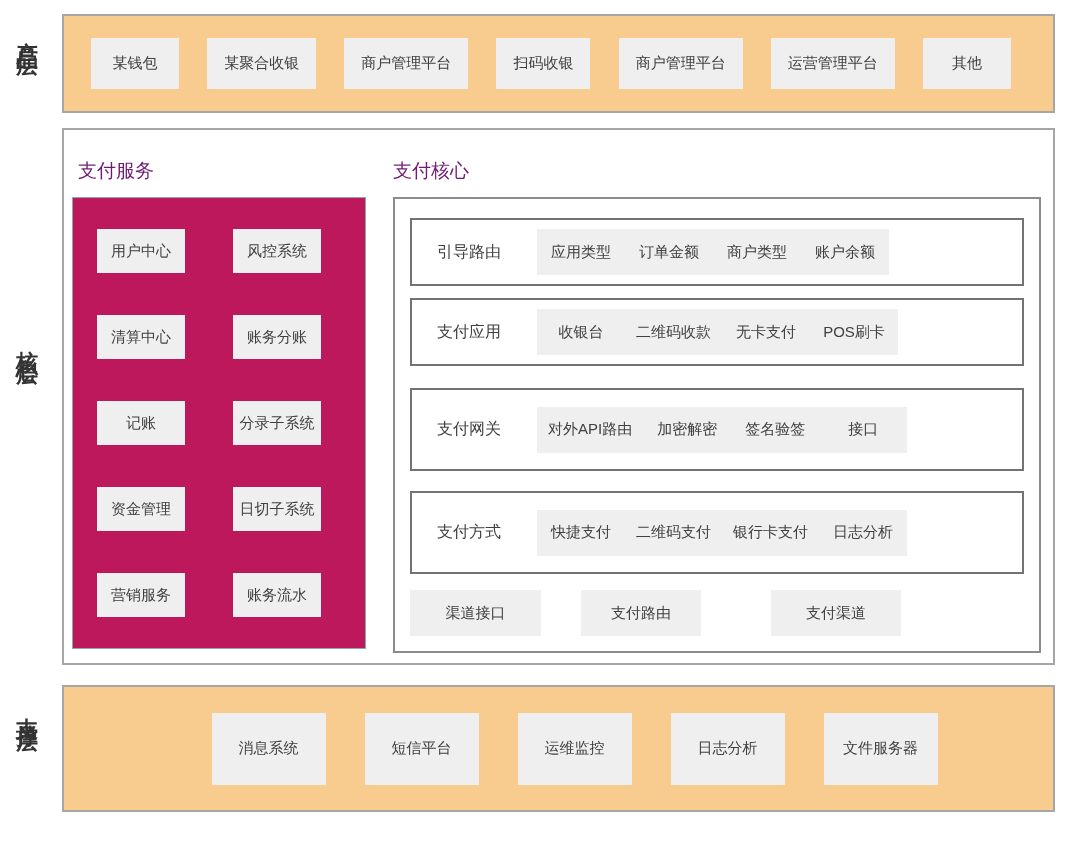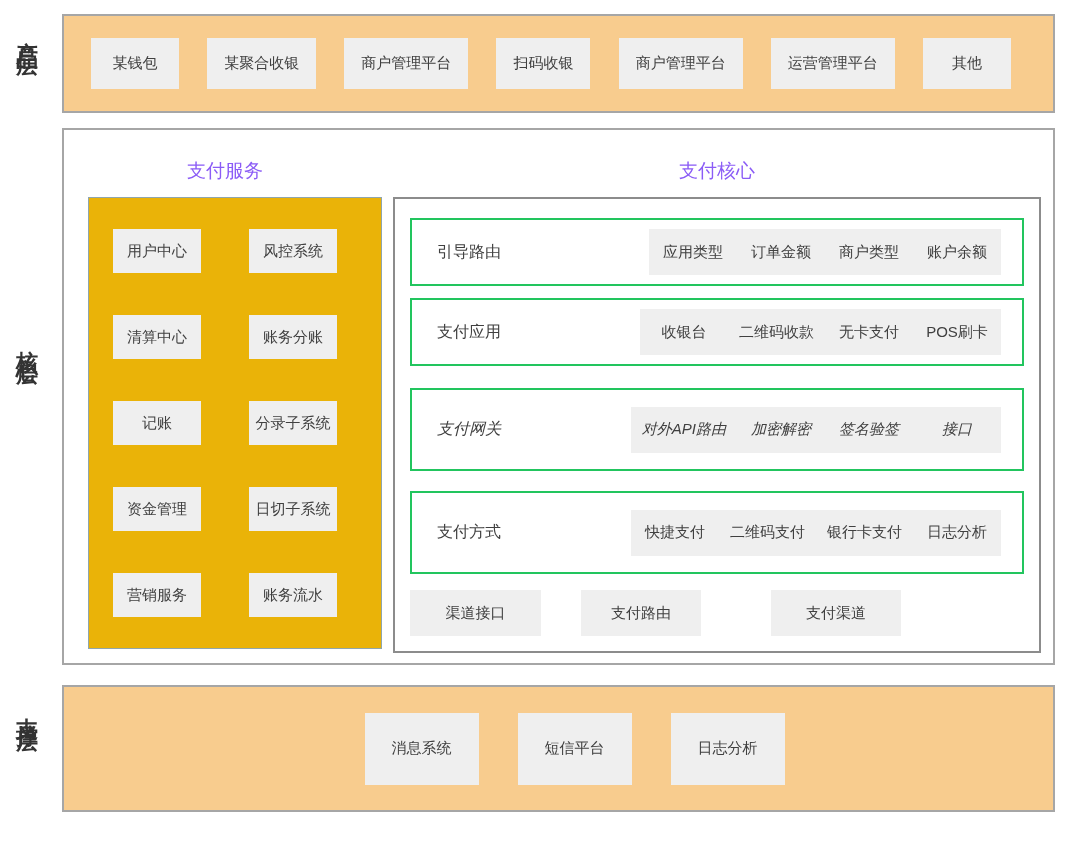--- a/index.html
+++ b/index.html
@@ -35,55 +35,55 @@
   }
   .product-band .chip { height:51px; min-width:88px; padding:0 17px; }
   .support-band .chip { height:72px; width:114px; }
 
   
   .middle-box {
     position:absolute; left:62px; top:128px; width:993px; height:537px;
     box-sizing:border-box; background:#ffffff; border:2px solid #A6A6A6;
   }
   .sub-title {
-    position:absolute; top:28px; font-size:19px; color:#8b5cf6; text-align:center;
+    position:absolute; top:28px; font-size:19px; color:#701a75; 
   }
   .service-title { left:14px; width:294px; }
   .core-title    { left:329px; width:648px; }
 
   
   .blue-box {
-    position:absolute; left:24px; top:67px; width:294px; height:452px;
-    box-sizing:border-box; background:#eab308; border:1px solid #8fa6ad;
+    position:absolute; left:8px; top:67px; width:294px; height:452px;
+    box-sizing:border-box; background:#be185d; border:1px solid #8fa6ad;
     display:grid; grid-template-columns:88px 88px;
     column-gap:48px; row-gap:42px;
     align-content:center; justify-content:start;
     padding-left:24px;
   }
   .blue-box .chip { height:44px; width:88px; padding:0 2px; }
 
   
   .core-box {
     position:absolute; left:329px; top:67px; width:648px; height:456px;
     box-sizing:border-box; border:2px solid #8C8C8C; background:#ffffff;
   }
   .core-row {
-    margin:0 15px; box-sizing:border-box; border:2px solid #22c55e;
+    margin:0 15px; box-sizing:border-box; border:2px solid #737373;
     display:flex; align-items:center;
   }
   .row-1 { margin-top:19px; height:68px; }
   .row-2 { margin-top:12px; height:68px; }
-  .row-3 { margin-top:22px; height:83px;font-style:italic; }
+  .row-3 { margin-top:22px; height:83px; }
   .row-4 { margin-top:20px; height:83px; }
   .row-label {
     width:104px; padding-left:25px; box-sizing:border-box; flex-shrink:0;
     font-size:16px; color:#404040; white-space:nowrap;
   }
   .row-items {
-    flex:1; display:flex; justify-content:flex-end;
+    flex:1; display:flex; justify-content:flex-start;
     margin-left:21px; margin-right:21px;
   }
   .row-items .chip { height:46px; min-width:88px; padding:0 11px; }
 
   .core-bottom { display:flex; margin:16px 0 0 15px; }
   .core-bottom .chip { height:46px; }
   .cb-1 { width:131px; }
   .cb-2 { width:120px; margin-left:40px; }
   .cb-3 { width:130px; margin-left:70px; }
 </style>
@@ -171,16 +171,18 @@
         <div class="chip cb-2">支付路由</div>
         <div class="chip cb-3">支付渠道</div>
       </div>
 
     </div>
   </div>
 
   <div class="band support-band">
     <div class="chip">消息系统</div>
     <div class="chip">短信平台</div>
+    <div class="chip">运维监控</div>
     <div class="chip">日志分析</div>
+    <div class="chip">文件服务器</div>
   </div>
 
 </div>
 
 </body></html>

